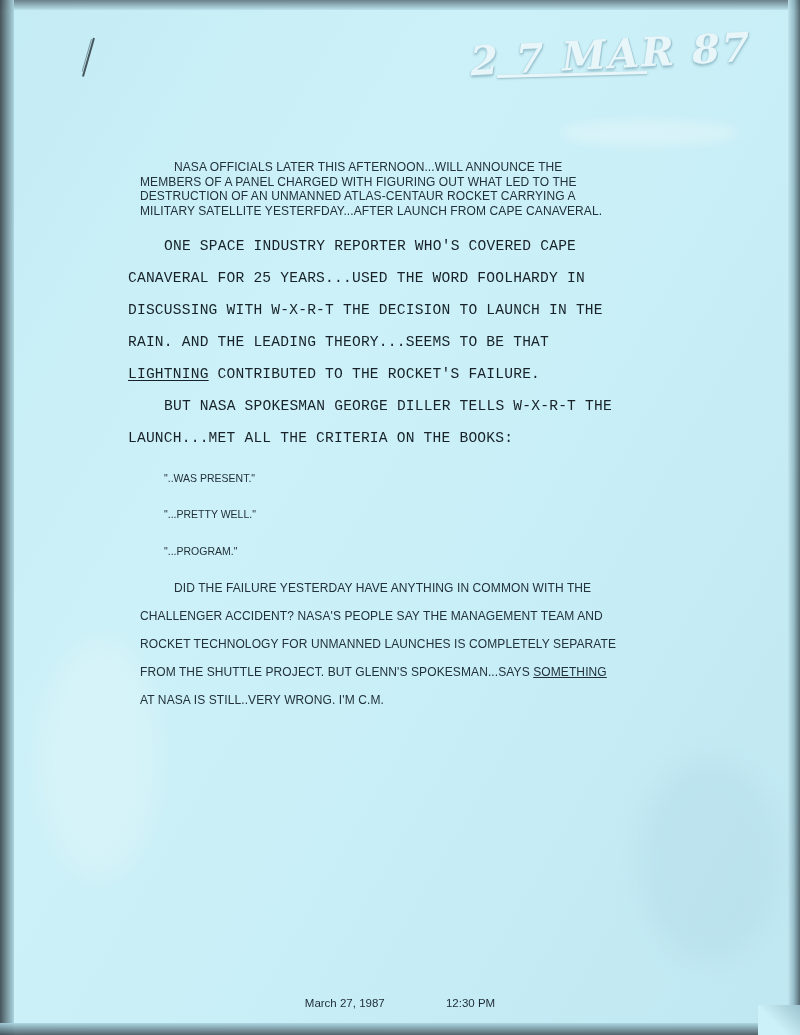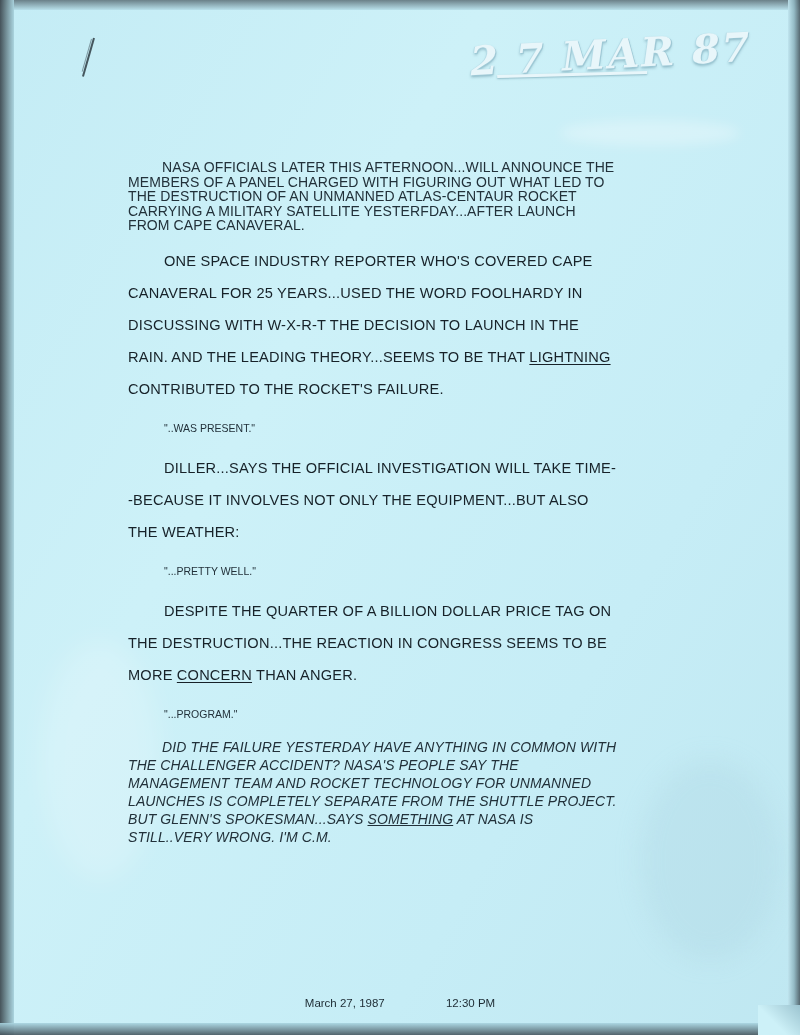--- a/index.html
+++ b/index.html
@@ -116,32 +116,32 @@
     position: absolute;
     left: 128px;
     top: 160px;
     width: 492px;
     color: #1d2b33;
   }
 
   
   .small-block {
     font-family: "Liberation Sans", sans-serif;
-    font-size: 14px;
+    font-size: 12px;
     line-height: 14.5px;
     letter-spacing: .1px;
-    margin: 0 0 0 0;
+    margin: 0 0 0 12px;
     text-transform: uppercase;
     color: #22313a;
   }
   .small-block .indent { display: inline-block; width: 34px; }
 
   
   .big-block {
-    font-family: Liberation Sans, sans-serif;
+    font-family: Liberation Mono, monospace;
     font-size: 14.6px;
     line-height: 32px;
     letter-spacing: .2px;
     text-transform: uppercase;
     color: #172229;
     margin: 0;
   }
   .big-block .indent { display: inline-block; width: 36px; }
   .big-block u { text-decoration: underline; text-underline-offset: 2px; }
 
@@ -205,28 +205,27 @@
   </div>
 
   <div class="body-text">
 
     <p class="small-block"><span class="indent"></span><span>NASA OFFICIALS LATER THIS AFTERNOON...WILL ANNOUNCE THE MEMBERS OF A PANEL CHARGED WITH FIGURING OUT WHAT LED TO THE DESTRUCTION OF AN UNMANNED ATLAS-CENTAUR ROCKET CARRYING A MILITARY SATELLITE YESTERFDAY...AFTER LAUNCH FROM CAPE CANAVERAL.</span></p>
 
     <div class="gap-10"></div>
 
     <div id="main-paragraphs">
         <p class="big-block"><span class="indent"></span><span>ONE SPACE INDUSTRY REPORTER WHO'S COVERED CAPE CANAVERAL FOR 25 YEARS...USED THE WORD FOOLHARDY IN DISCUSSING WITH W-X-R-T THE DECISION TO LAUNCH IN THE RAIN.  AND THE LEADING THEORY...SEEMS TO BE THAT </span><u>LIGHTNING</u><span> CONTRIBUTED TO THE ROCKET'S FAILURE.</span></p>
+        <p class="big-block"><span class="indent"></span><span>BUT NASA SPOKESMAN GEORGE DILLER TELLS W-X-R-T THE LAUNCH...MET ALL THE CRITERIA ON THE BOOKS:</span></p>
         <p class="quote-line"><span>"..WAS PRESENT."</span></p>
-        <p class="big-block"><span class="indent"></span><span>DILLER...SAYS THE OFFICIAL INVESTIGATION WILL TAKE TIME--BECAUSE IT INVOLVES NOT ONLY THE EQUIPMENT...BUT ALSO THE WEATHER:</span></p>
         <p class="quote-line"><span>"...PRETTY WELL."</span></p>
-        <p class="big-block"><span class="indent"></span><span>DESPITE THE QUARTER OF A BILLION DOLLAR PRICE TAG ON THE DESTRUCTION...THE REACTION IN CONGRESS SEEMS TO BE MORE </span><u>CONCERN</u><span> THAN ANGER.</span></p>
         <p class="quote-line"><span>"...PROGRAM."</span></p>
       </div>
 
-    <p class="small-block" style="line-height:18px;font-style:italic;">
+    <p class="small-block" style="line-height:28px;">
       <span class="indent"></span><span>DID THE FAILURE YESTERDAY HAVE ANYTHING IN COMMON WITH THE CHALLENGER ACCIDENT?  NASA'S PEOPLE SAY THE MANAGEMENT TEAM AND ROCKET TECHNOLOGY FOR UNMANNED LAUNCHES IS COMPLETELY SEPARATE FROM THE SHUTTLE PROJECT.  BUT GLENN'S SPOKESMAN...SAYS </span><u>SOMETHING</u><span> AT NASA IS STILL..VERY WRONG.  I'M C.M.</span>
     </p>
 
   </div>
 
   <div class="footer">
     <span class="date">March 27, 1987</span>
     <span class="time">12:30 PM</span>
   </div>
 

